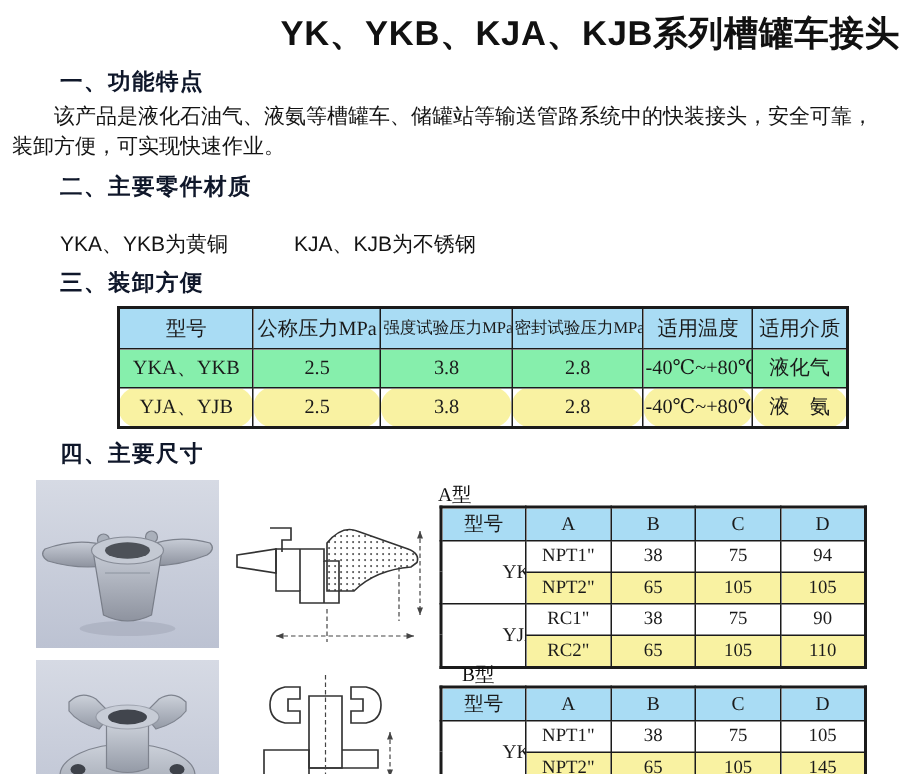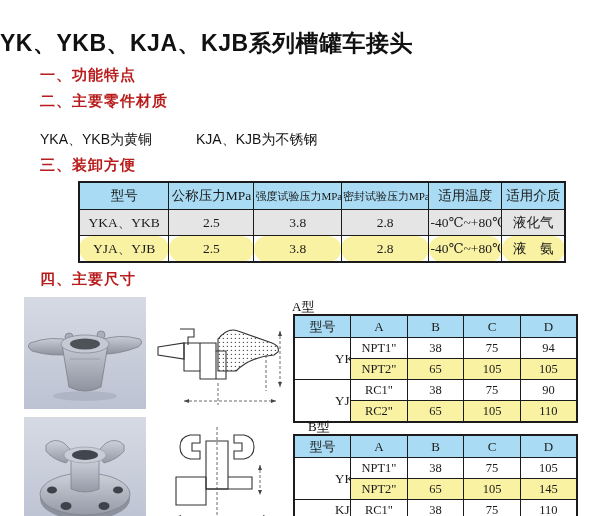--- a/index.html
+++ b/index.html
@@ -1,34 +1,34 @@
 <!DOCTYPE html>
 <html><head>
 <meta charset="utf-8">
 <style>
   html,body{margin:0;padding:0;background:#ffffff;}
   .page{position:relative;width:600px;height:516px;background:#ffffff;overflow:hidden;
         font-family:"Liberation Sans","DejaVu Sans",sans-serif;color:#1a1a1a;}
-  .title{margin:28px 0 0 0;text-align:left;font-size:23px;font-weight:bold;
+  .title{margin:7px 0 0 0;text-align:right;font-size:23px;font-weight:bold;
          letter-spacing:0.5px;color:#111;}
-  .sec-h{margin:7px 0 0 40px;font-size:15px;font-weight:bold;color:#b91c1c;letter-spacing:1px;}
+  .sec-h{margin:7px 0 0 40px;font-size:15px;font-weight:bold;color:#0f172a;letter-spacing:1px;}
   .body-p{margin:3px 10px 0 8px;font-size:14px;line-height:1.45;text-indent:2em;color:#141414;}
   .mat-line{margin:20px 0 0 40px;font-size:14px;color:#141414;}
   .mat-line span{display:inline-block;}
   .mat-gap{margin-left:44px;}
 
   
   table{border-collapse:collapse;table-layout:fixed;}
   .perf{margin:6px 0 0 78px;width:488px;border:2px solid #1b1b1b;
         font-family:"Liberation Serif","DejaVu Serif",serif;}
   .perf th,.perf td{border:1px solid #1b1b1b;text-align:center;vertical-align:middle;
         overflow:hidden;white-space:nowrap;padding:0 1px;}
   .perf th{height:26px;font-weight:normal;font-size:13.5px;background:#a9dcf4;}
   .perf th.sm{font-size:11px;}
-  .perf td{height:25px;font-size:13.5px;background:#e5e5e5;}
+  .perf td{height:25px;font-size:13.5px;background:#86efac;}
   .perf tr.yellow td{background:#f9f2a2;border-radius:13px;}
   .perf col.c0{width:18.5%}.perf col.c1{width:17.5%}.perf col.c2{width:18%}
   .perf col.c3{width:18%}.perf col.c4{width:15%}.perf col.c5{width:13%}
 
   
   .dims{position:relative;height:250px;margin-top:4px;}
   .abs{position:absolute;}
   .dim-label{font-family:"Liberation Serif","DejaVu Serif",serif;font-size:13px;color:#111;}
   .dim{width:285px;border:2px solid #1b1b1b;font-family:"Liberation Serif","DejaVu Serif",serif;}
   .dim th,.dim td{border:1px solid #1b1b1b;text-align:center;vertical-align:middle;
@@ -41,20 +41,21 @@
   svg{display:block;}
 </style>
 </head>
 <body>
 
 <div class="page">
 
   <h1 class="title">YK、YKB、KJA、KJB系列槽罐车接头</h1>
 
   <div class="sec-h">一、功能特点</div>
+  <p class="body-p">该产品是液化石油气、液氨等槽罐车、储罐站等输送管路系统中的快装接头，安全可靠，装卸方便，可实现快速作业。</p>
 
   <div class="sec-h">二、主要零件材质</div>
   <p class="mat-line"><span>YKA、YKB为黄铜</span><span class="mat-gap">KJA、KJB为不锈钢</span></p>
 
   <div class="sec-h">三、装卸方便</div>
 
   <table class="perf">
     <colgroup>
         <col class="c0">
         <col class="c1">

